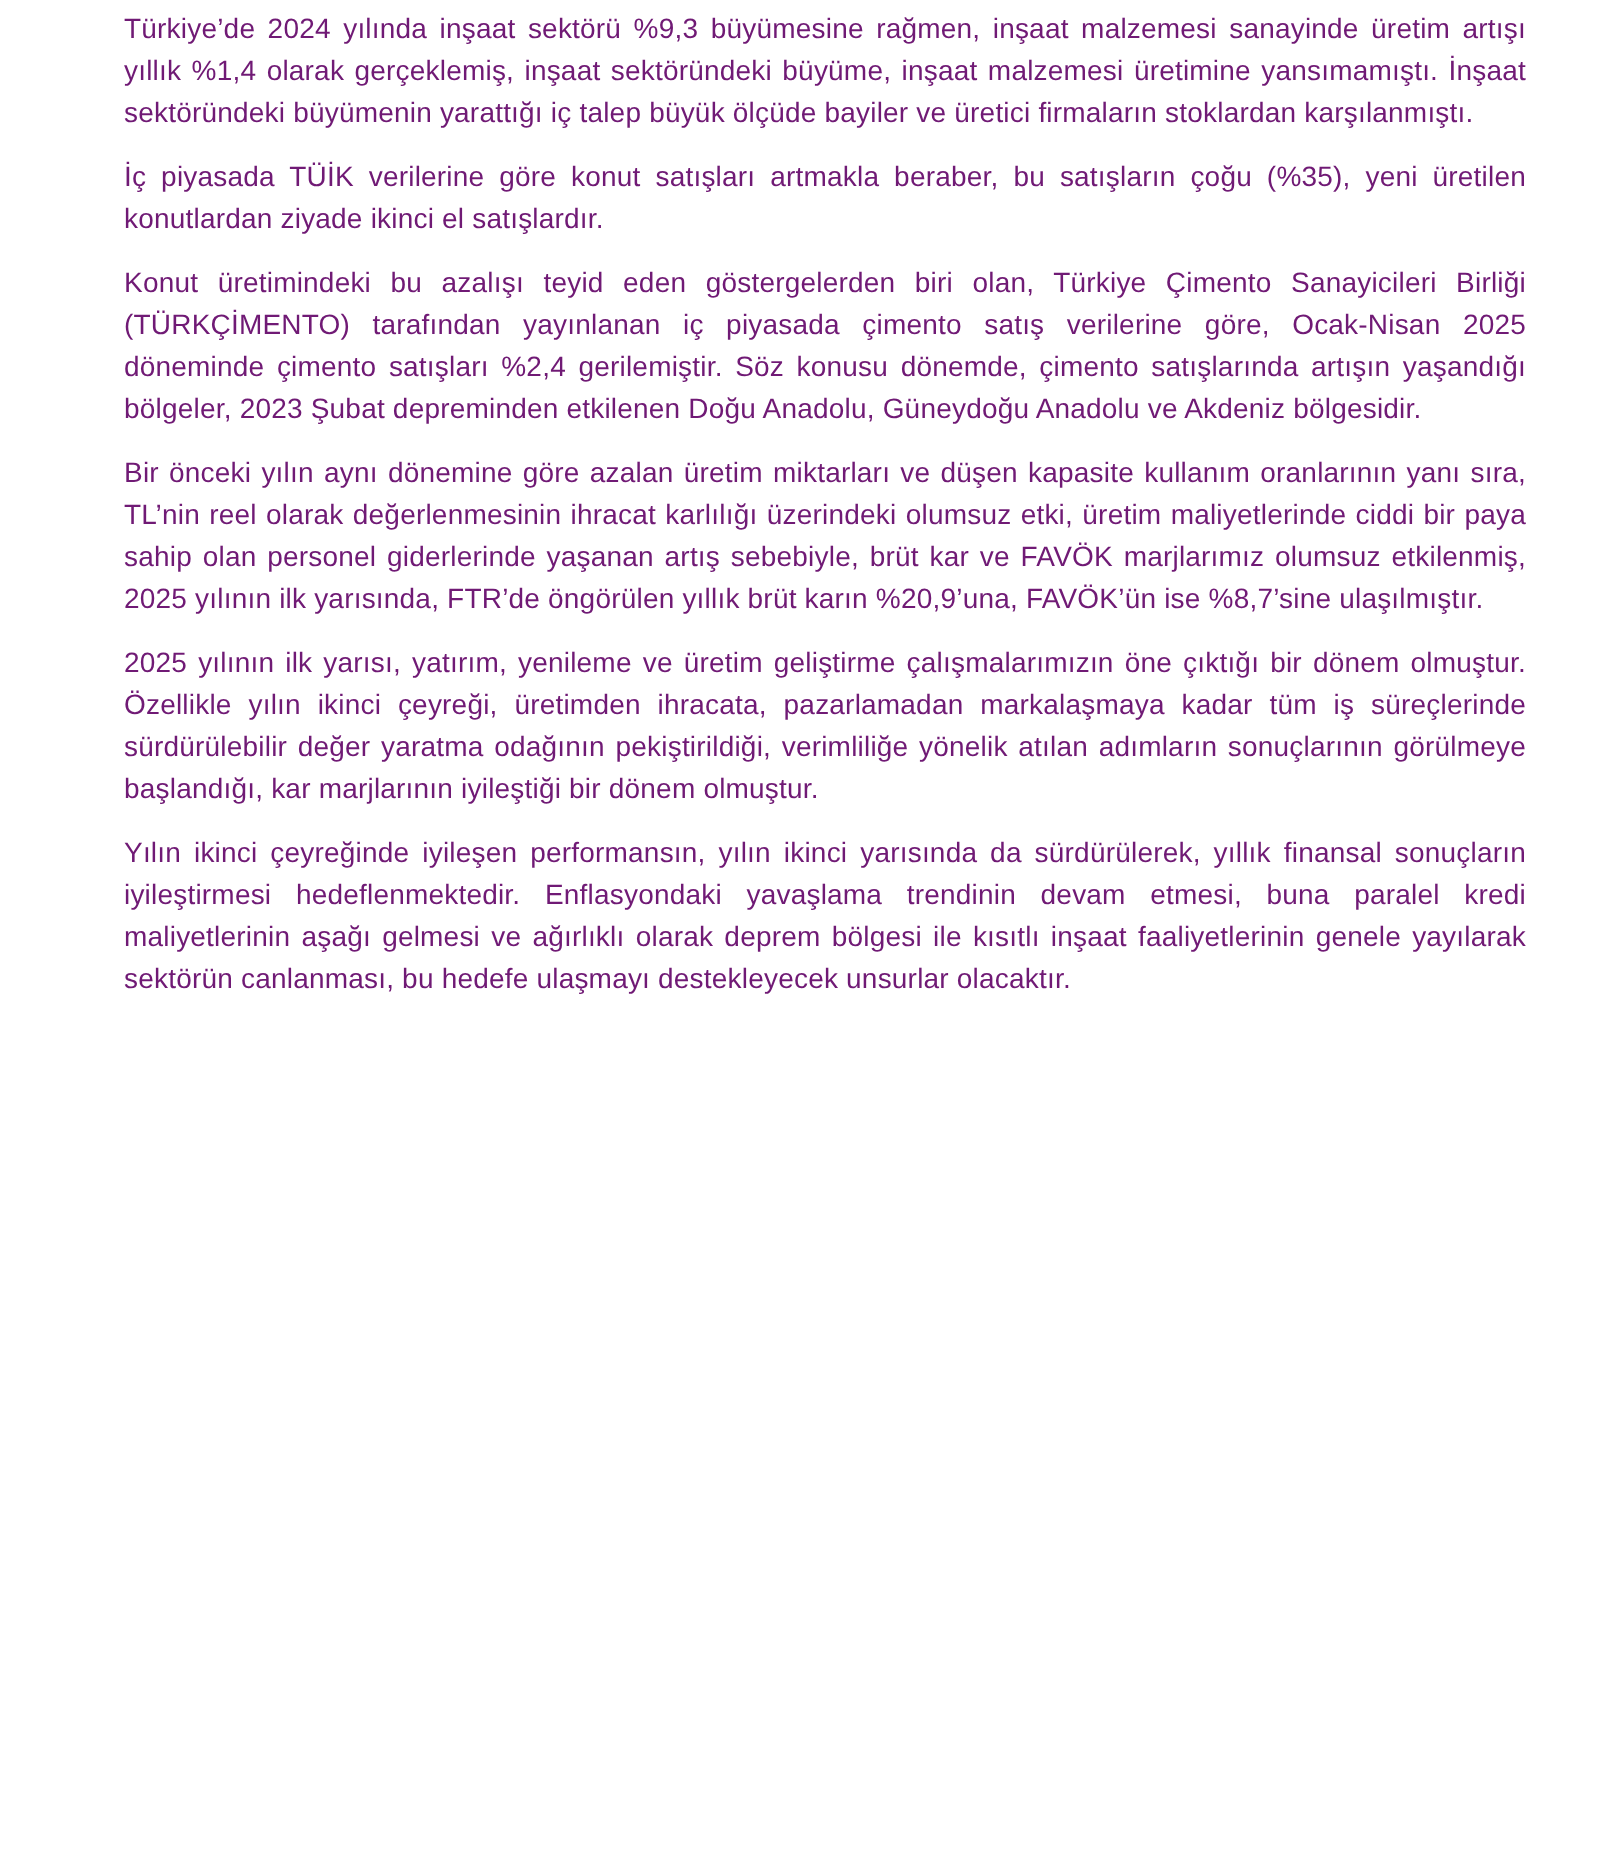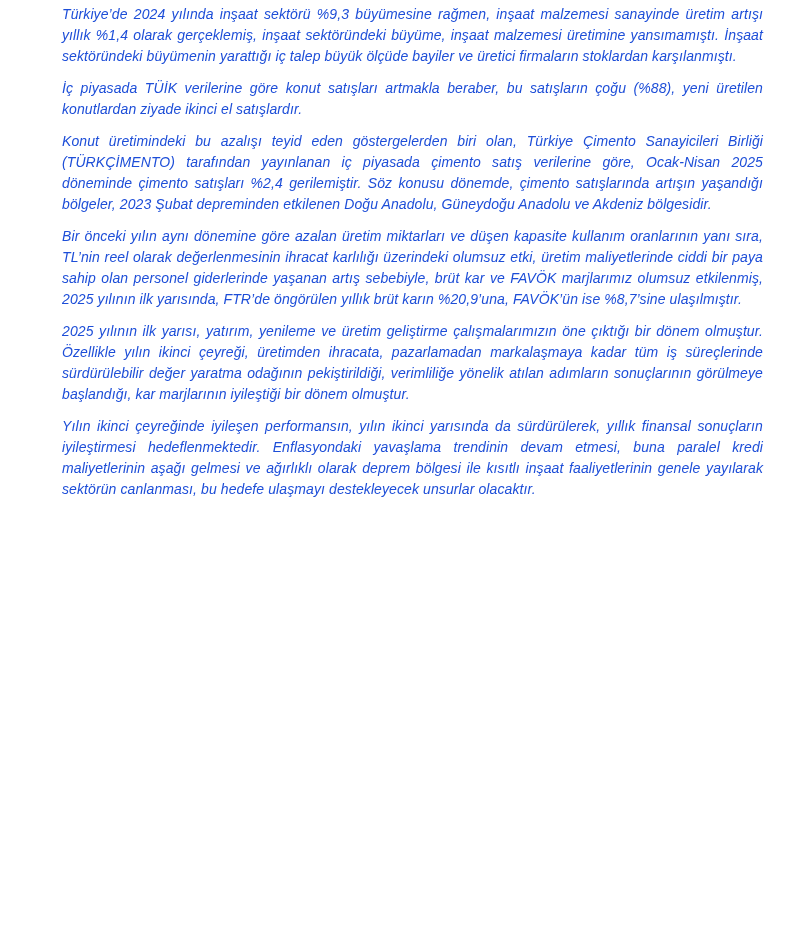--- a/index.html
+++ b/index.html
@@ -20,31 +20,30 @@
     padding: 4px 42px 30px 62px;
     background: #ffffff;
     color: #000000;
   }
   .doc-page p {
     margin: 0 0 11px 0;
     font-size: 14px;
     line-height: 21px;
     text-align: justify;
     text-justify: inter-word;
-    color: #1d4ed8;
+    color: #701a75;
     letter-spacing: 0.1px;
-    font-style: italic;
   }
   .doc-page p:last-child {
     margin-bottom: 0;
   }
 </style>
 </head>
 <body>
 
 <main class="doc-page">
   <p>Türkiye’de 2024 yılında inşaat sektörü %9,3 büyümesine rağmen, inşaat malzemesi sanayinde üretim artışı yıllık %1,4 olarak gerçeklemiş, inşaat sektöründeki büyüme, inşaat malzemesi üretimine yansımamıştı. İnşaat sektöründeki büyümenin yarattığı iç talep büyük ölçüde bayiler ve üretici firmaların stoklardan karşılanmıştı.</p>
-  <p>İç piyasada TÜİK verilerine göre konut satışları artmakla beraber, bu satışların çoğu (%88), yeni üretilen konutlardan ziyade ikinci el satışlardır.</p>
+  <p>İç piyasada TÜİK verilerine göre konut satışları artmakla beraber, bu satışların çoğu (%35), yeni üretilen konutlardan ziyade ikinci el satışlardır.</p>
   <p>Konut üretimindeki bu azalışı teyid eden göstergelerden biri olan, Türkiye Çimento Sanayicileri Birliği (TÜRKÇİMENTO) tarafından yayınlanan iç piyasada çimento satış verilerine göre, Ocak-Nisan 2025 döneminde çimento satışları %2,4 gerilemiştir. Söz konusu dönemde, çimento satışlarında artışın yaşandığı bölgeler, 2023 Şubat depreminden etkilenen Doğu Anadolu, Güneydoğu Anadolu ve Akdeniz bölgesidir.</p>
   <p>Bir önceki yılın aynı dönemine göre azalan üretim miktarları ve düşen kapasite kullanım oranlarının yanı sıra, TL’nin reel olarak değerlenmesinin ihracat karlılığı üzerindeki olumsuz etki, üretim maliyetlerinde ciddi bir paya sahip olan personel giderlerinde yaşanan artış sebebiyle, brüt kar ve FAVÖK marjlarımız olumsuz etkilenmiş, 2025 yılının ilk yarısında, FTR’de öngörülen yıllık brüt karın %20,9’una, FAVÖK’ün ise %8,7’sine ulaşılmıştır.</p>
   <p>2025 yılının ilk yarısı, yatırım, yenileme ve üretim geliştirme çalışmalarımızın öne çıktığı bir dönem olmuştur. Özellikle yılın ikinci çeyreği, üretimden ihracata, pazarlamadan markalaşmaya kadar tüm iş süreçlerinde sürdürülebilir değer yaratma odağının pekiştirildiği, verimliliğe yönelik atılan adımların sonuçlarının görülmeye başlandığı, kar marjlarının iyileştiği bir dönem olmuştur.</p>
   <p>Yılın ikinci çeyreğinde iyileşen performansın, yılın ikinci yarısında da sürdürülerek, yıllık finansal sonuçların iyileştirmesi hedeflenmektedir. Enflasyondaki yavaşlama trendinin devam etmesi, buna paralel kredi maliyetlerinin aşağı gelmesi ve ağırlıklı olarak deprem bölgesi ile kısıtlı inşaat faaliyetlerinin genele yayılarak sektörün canlanması, bu hedefe ulaşmayı destekleyecek unsurlar olacaktır.</p>
 </main>
 
 </body></html>

